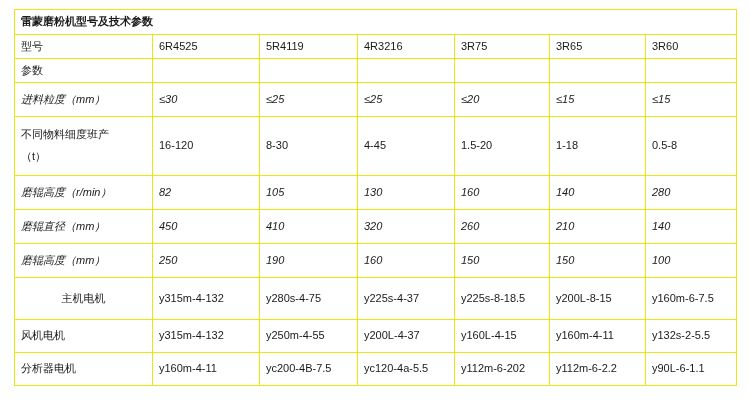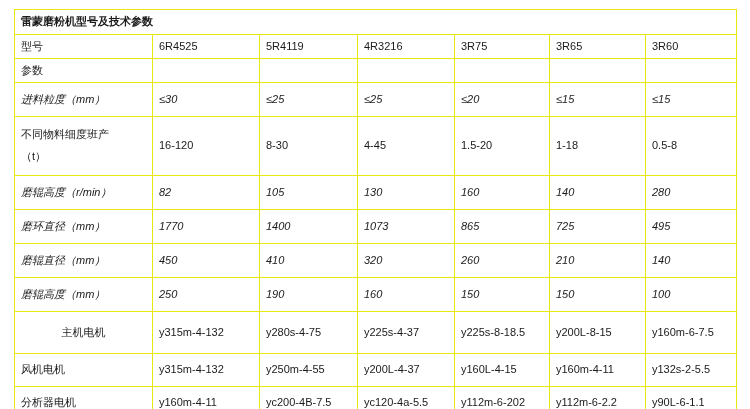--- a/index.html
+++ b/index.html
@@ -146,29 +146,20 @@
       <tr class="tall">
         <td class="label">磨辊高度（r/min）</td>
         <td class="value">82</td>
         <td class="value">105</td>
         <td class="value">130</td>
         <td class="value">160</td>
         <td class="value">140</td>
         <td class="value">280</td>
       </tr>
 
-      <tr class="tall">
-        <td class="label">磨环直径（mm）</td>
-        <td class="value">1770</td>
-        <td class="value">1400</td>
-        <td class="value">1073</td>
-        <td class="value">865</td>
-        <td class="value">725</td>
-        <td class="value">495</td>
-      </tr>
 
       <tr class="tall">
         <td class="label">磨辊直径（mm）</td>
         <td class="value">450</td>
         <td class="value">410</td>
         <td class="value">320</td>
         <td class="value">260</td>
         <td class="value">210</td>
         <td class="value">140</td>
       </tr>

